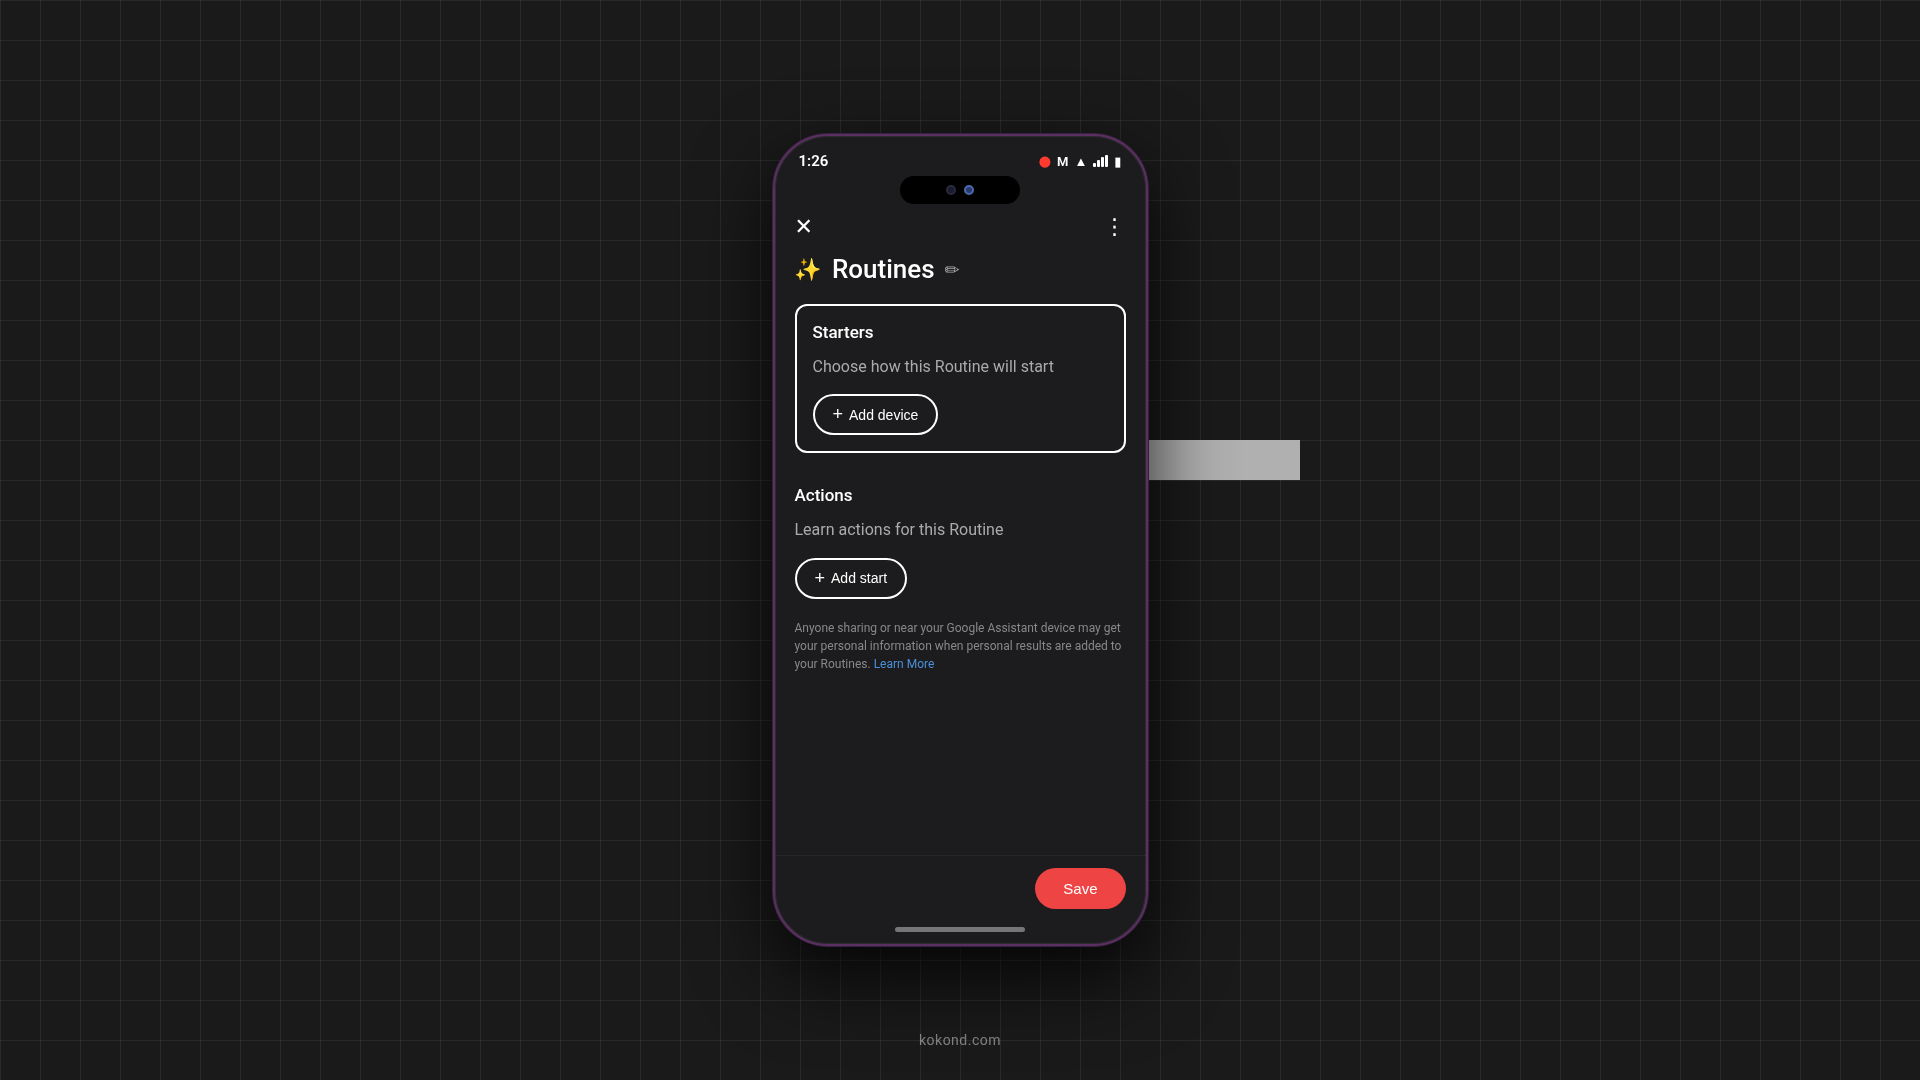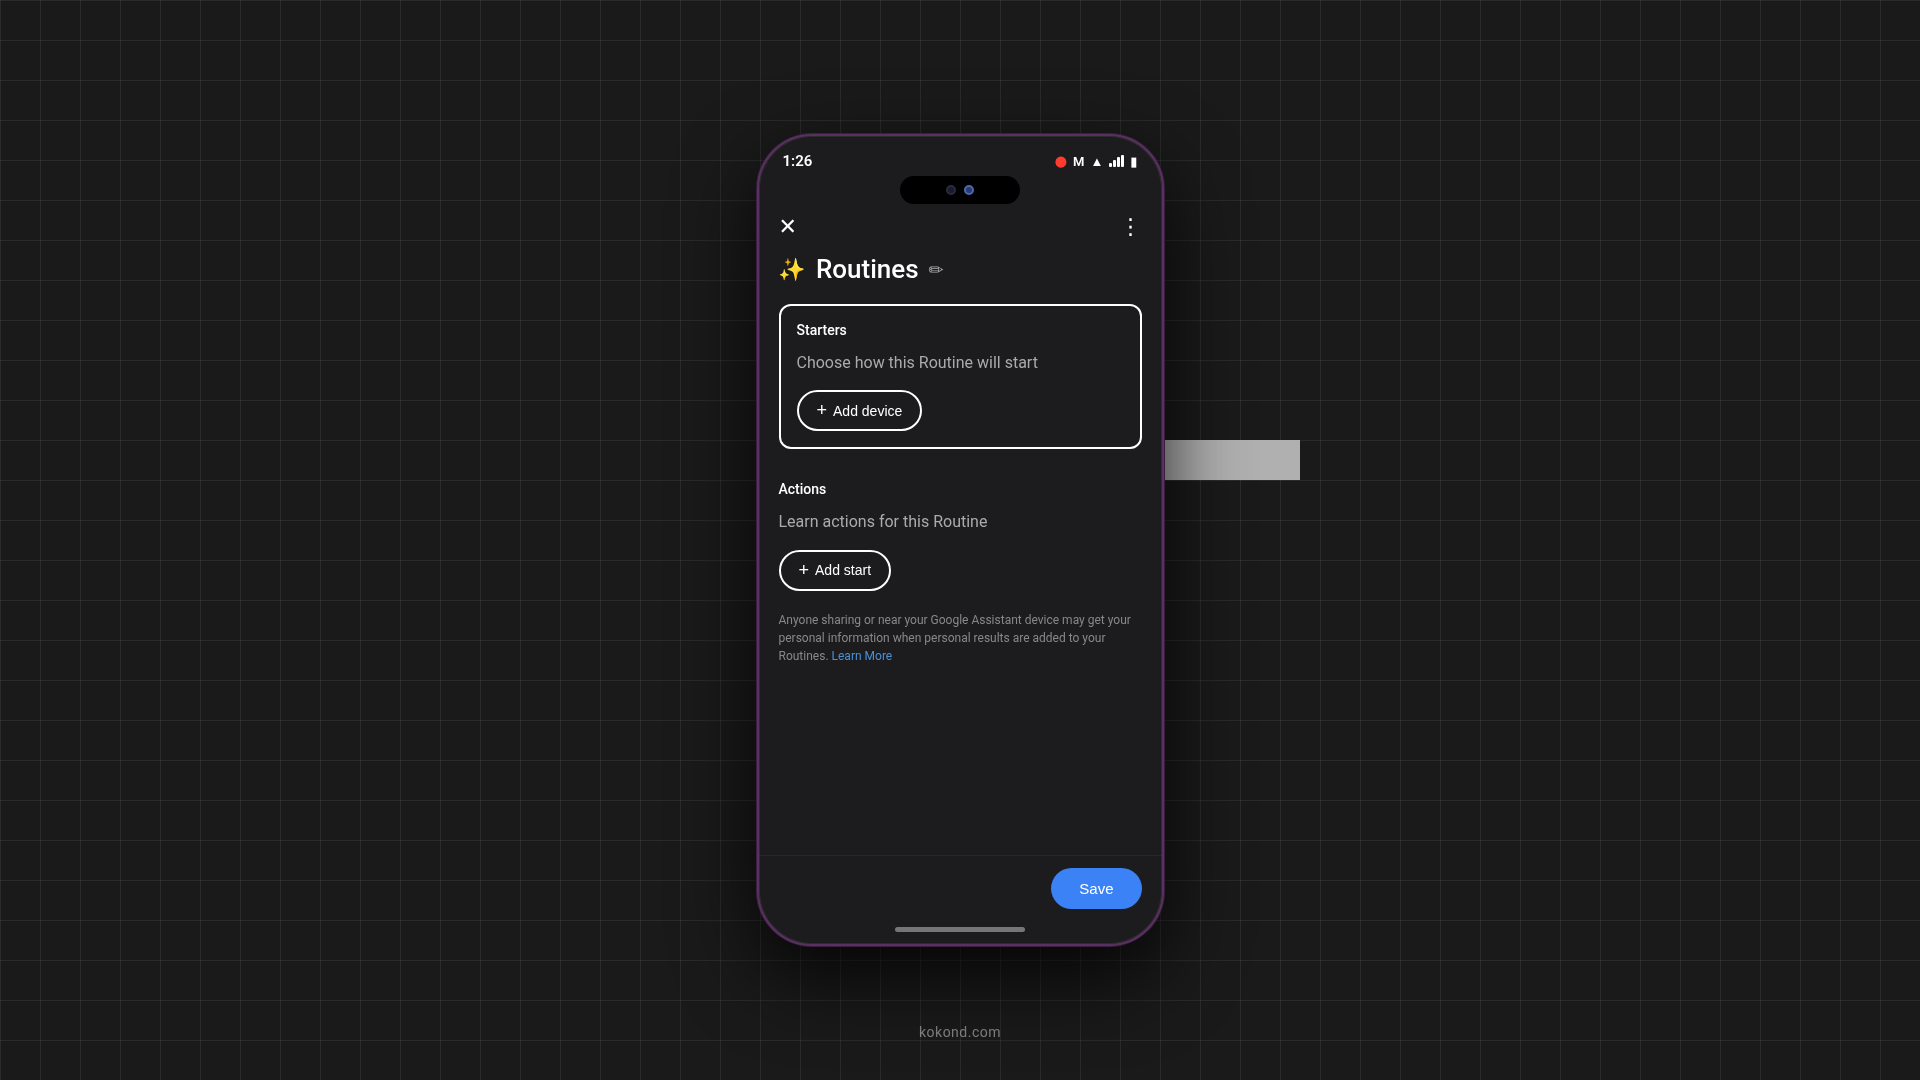--- a/index.html
+++ b/index.html
@@ -35,21 +35,21 @@
       height: 120px;
     }
 
     
     .phone-wrapper {
       position: relative;
       z-index: 10;
     }
 
     .phone {
-      width: 407px;
+      width: 375px;
       height: 812px;
       background: #1c1c1e;
       border-radius: 55px;
       border: 2px solid #5a3060;
       box-shadow:
         0 0 0 1px #3a2040,
         0 30px 80px rgba(0,0,0,0.8),
         inset 0 0 0 1px rgba(255,255,255,0.08);
       position: relative;
       overflow: hidden;
@@ -197,21 +197,21 @@
     .starters-card {
       border: 2px solid #ffffff;
       border-radius: 12px;
       padding: 16px;
       margin-bottom: 20px;
       background: transparent;
     }
 
     .section-title {
       color: #ffffff;
-      font-size: 14px;
+      font-size: 17px;
       font-weight: 500;
       margin-bottom: 14px;
     }
 
     .section-description {
       color: #aaaaaa;
       font-size: 16px;
       margin-bottom: 16px;
       line-height: 1.4;
     }
@@ -258,21 +258,21 @@
     
     .app-bottom {
       padding: 12px 20px 10px;
       display: flex;
       justify-content: flex-end;
       flex-shrink: 0;
       border-top: 1px solid rgba(255,255,255,0.05);
     }
 
     .save-btn {
-      background: #3b82f6;
+      background: #ef4444;
       color: #ffffff;
       border: none;
       border-radius: 24px;
       padding: 12px 28px;
       font-size: 15px;
       font-weight: 500;
       cursor: pointer;
     }
 
     
@@ -286,21 +286,21 @@
     .home-bar {
       width: 130px;
       height: 5px;
       background: rgba(255,255,255,0.4);
       border-radius: 3px;
     }
 
     
     .watermark {
       position: absolute;
-      bottom: 40px;
+      bottom: 32px;
       left: 50%;
       transform: translateX(-50%);
       color: rgba(255,255,255,0.45);
       font-size: 14px;
       letter-spacing: 0.5px;
       white-space: nowrap;
       z-index: 5;
     }
 
     .signal-bars {

